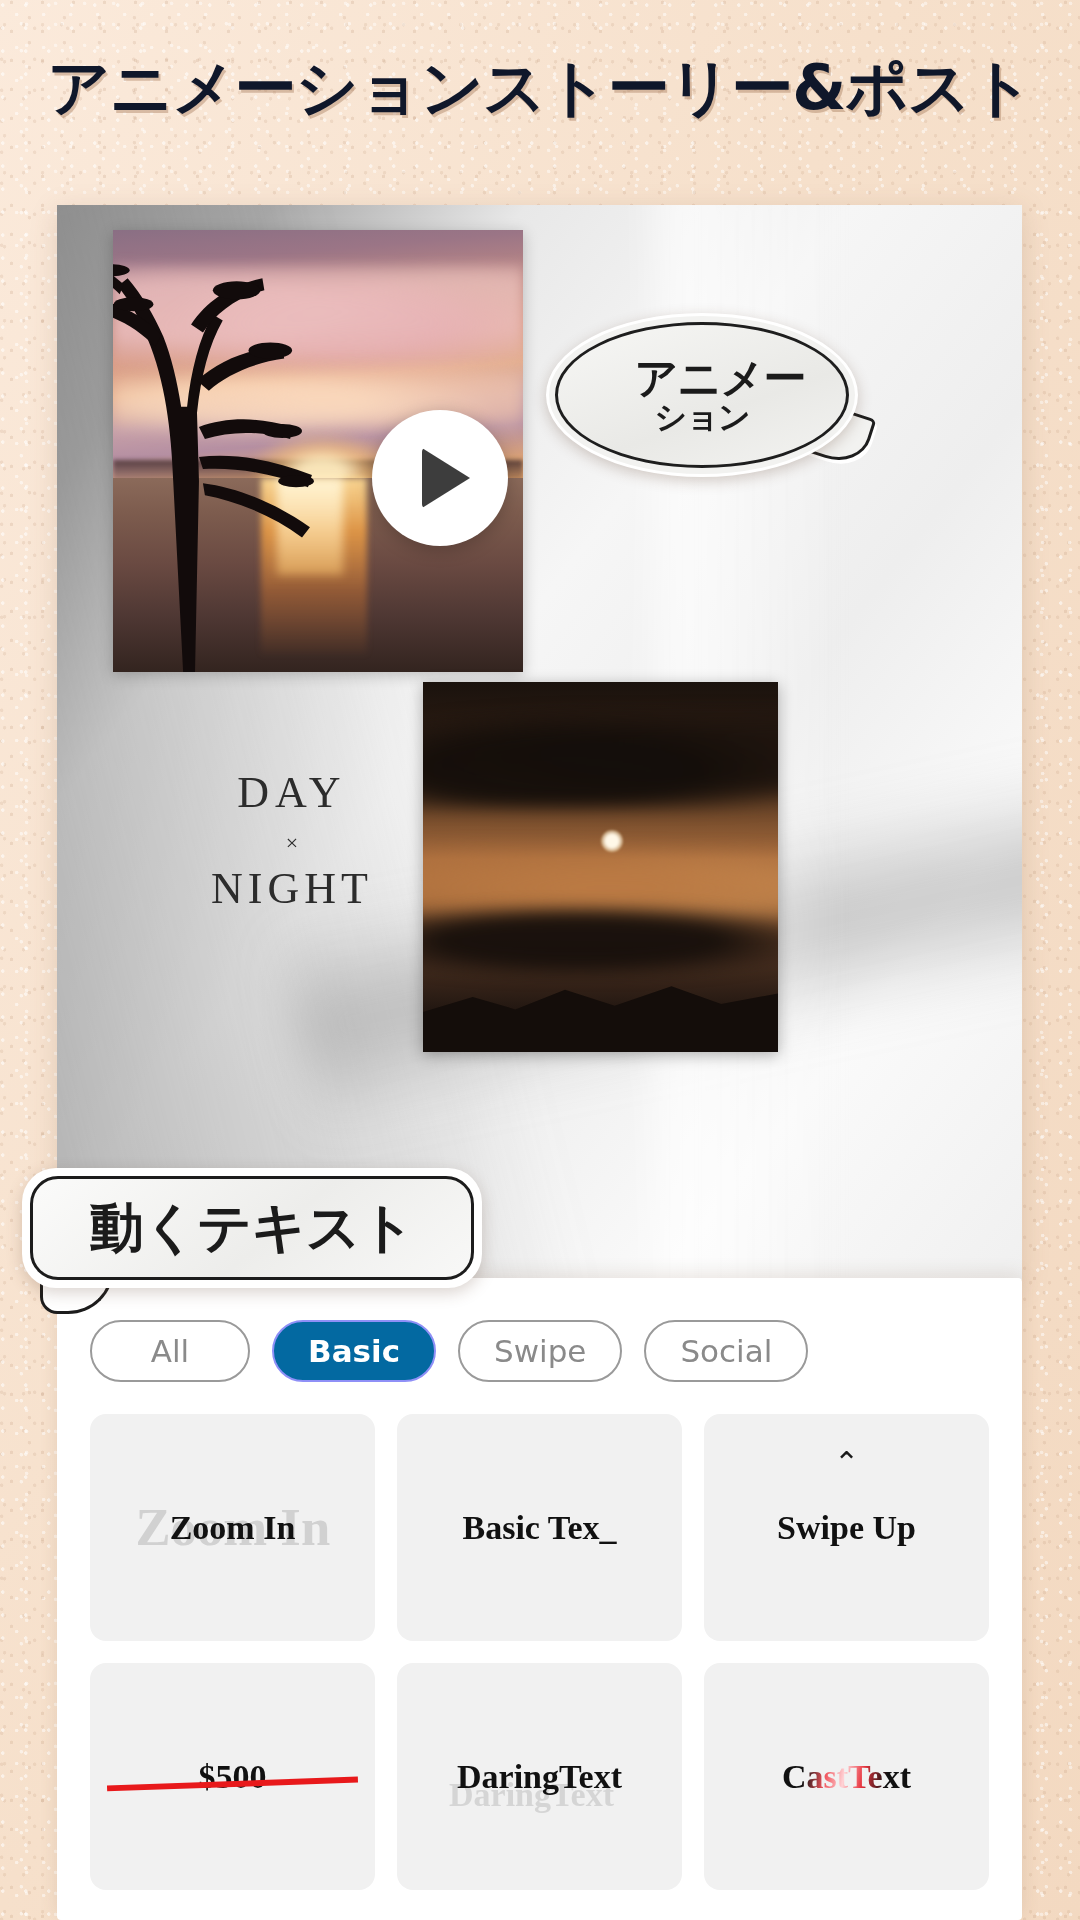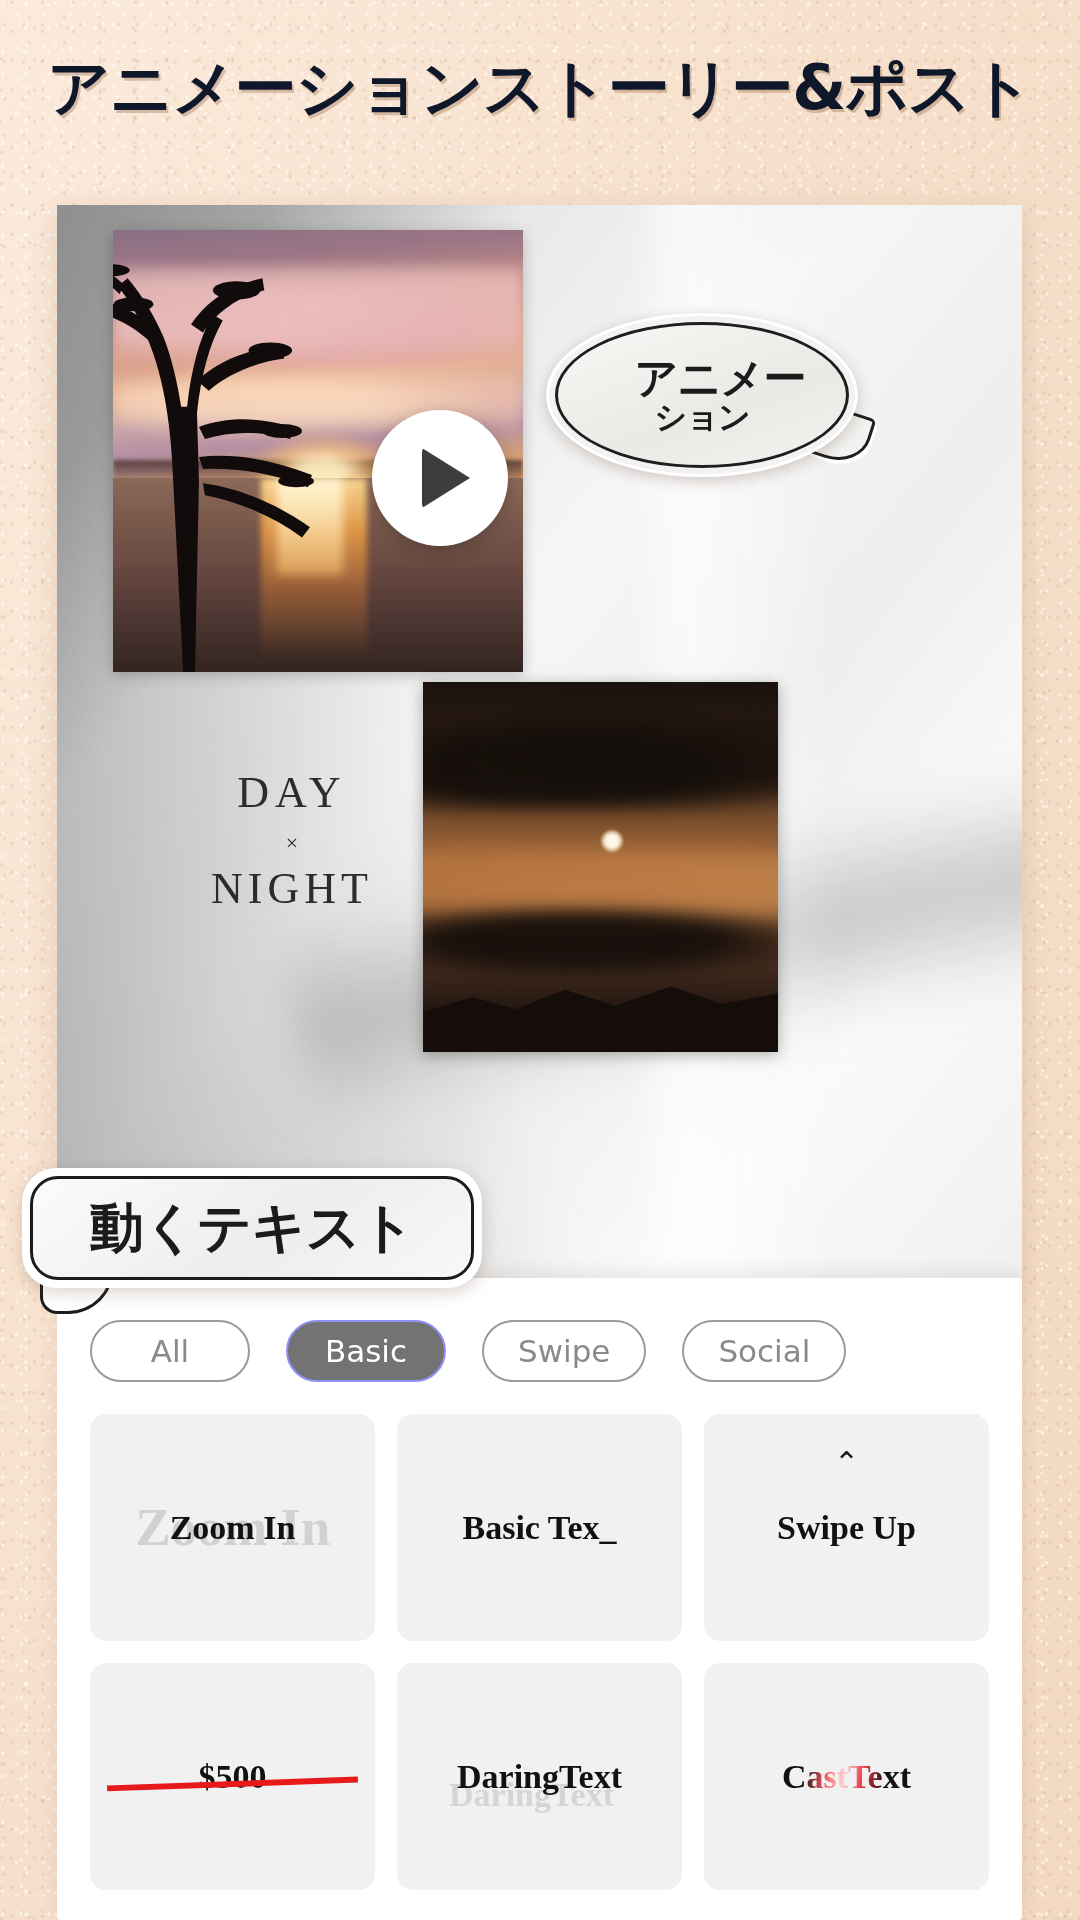--- a/index.html
+++ b/index.html
@@ -282,40 +282,41 @@
     position:absolute; left:57px; top:1278px;
     width:965px; height:642px;
     background:#ffffff;
     border-radius:4px;
     z-index:10;
     box-shadow:0 -4px 18px rgba(120,85,60,.14);
     overflow:hidden;
   }
 
   #filter-tabs{
-    display:flex; gap:36px;
+    display:flex; gap:22px;
     padding:42px 13px 0 33px;
   }
   .tab{
     flex:0 0 auto;
     height:62px;
     padding:0 34px;
     min-width:160px;
     border-radius:31px;
     border:2px solid #9a9a9a;
     background:#fff;
     color:#8a8a8a;
     font-size:31px;
     display:flex; align-items:center; justify-content:center;
     font-family:"DejaVu Sans","Liberation Sans",sans-serif;
   }
   .tab.is-active{
-    background:#737373;
+    background:#0369a1;
     border-color:#8f90f7;
     color:#ffffff;
+    font-weight:bold;
   }
 
   #preset-grid{
     display:grid;
     grid-template-columns:repeat(3,1fr);
     gap:22px;
     padding:32px 33px 0 33px;
   }
   .preset-card{
     height:227px;

